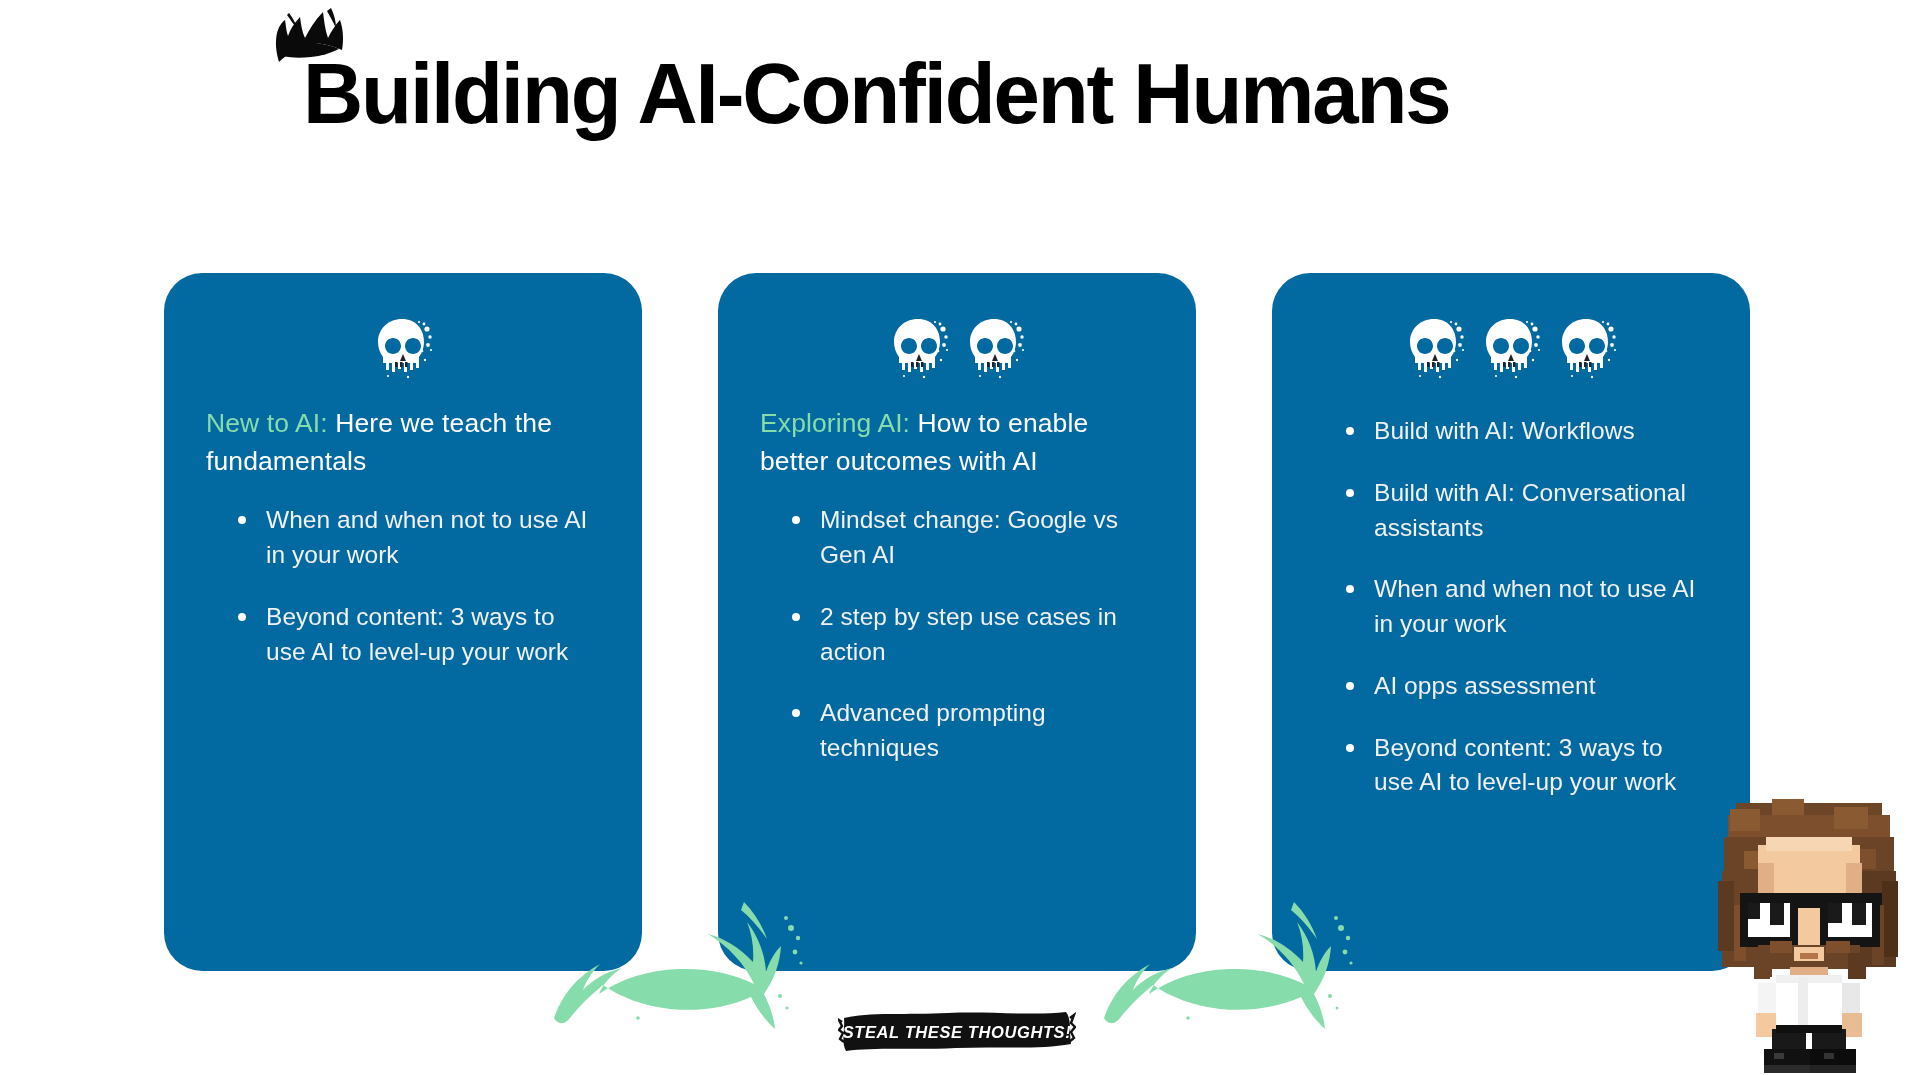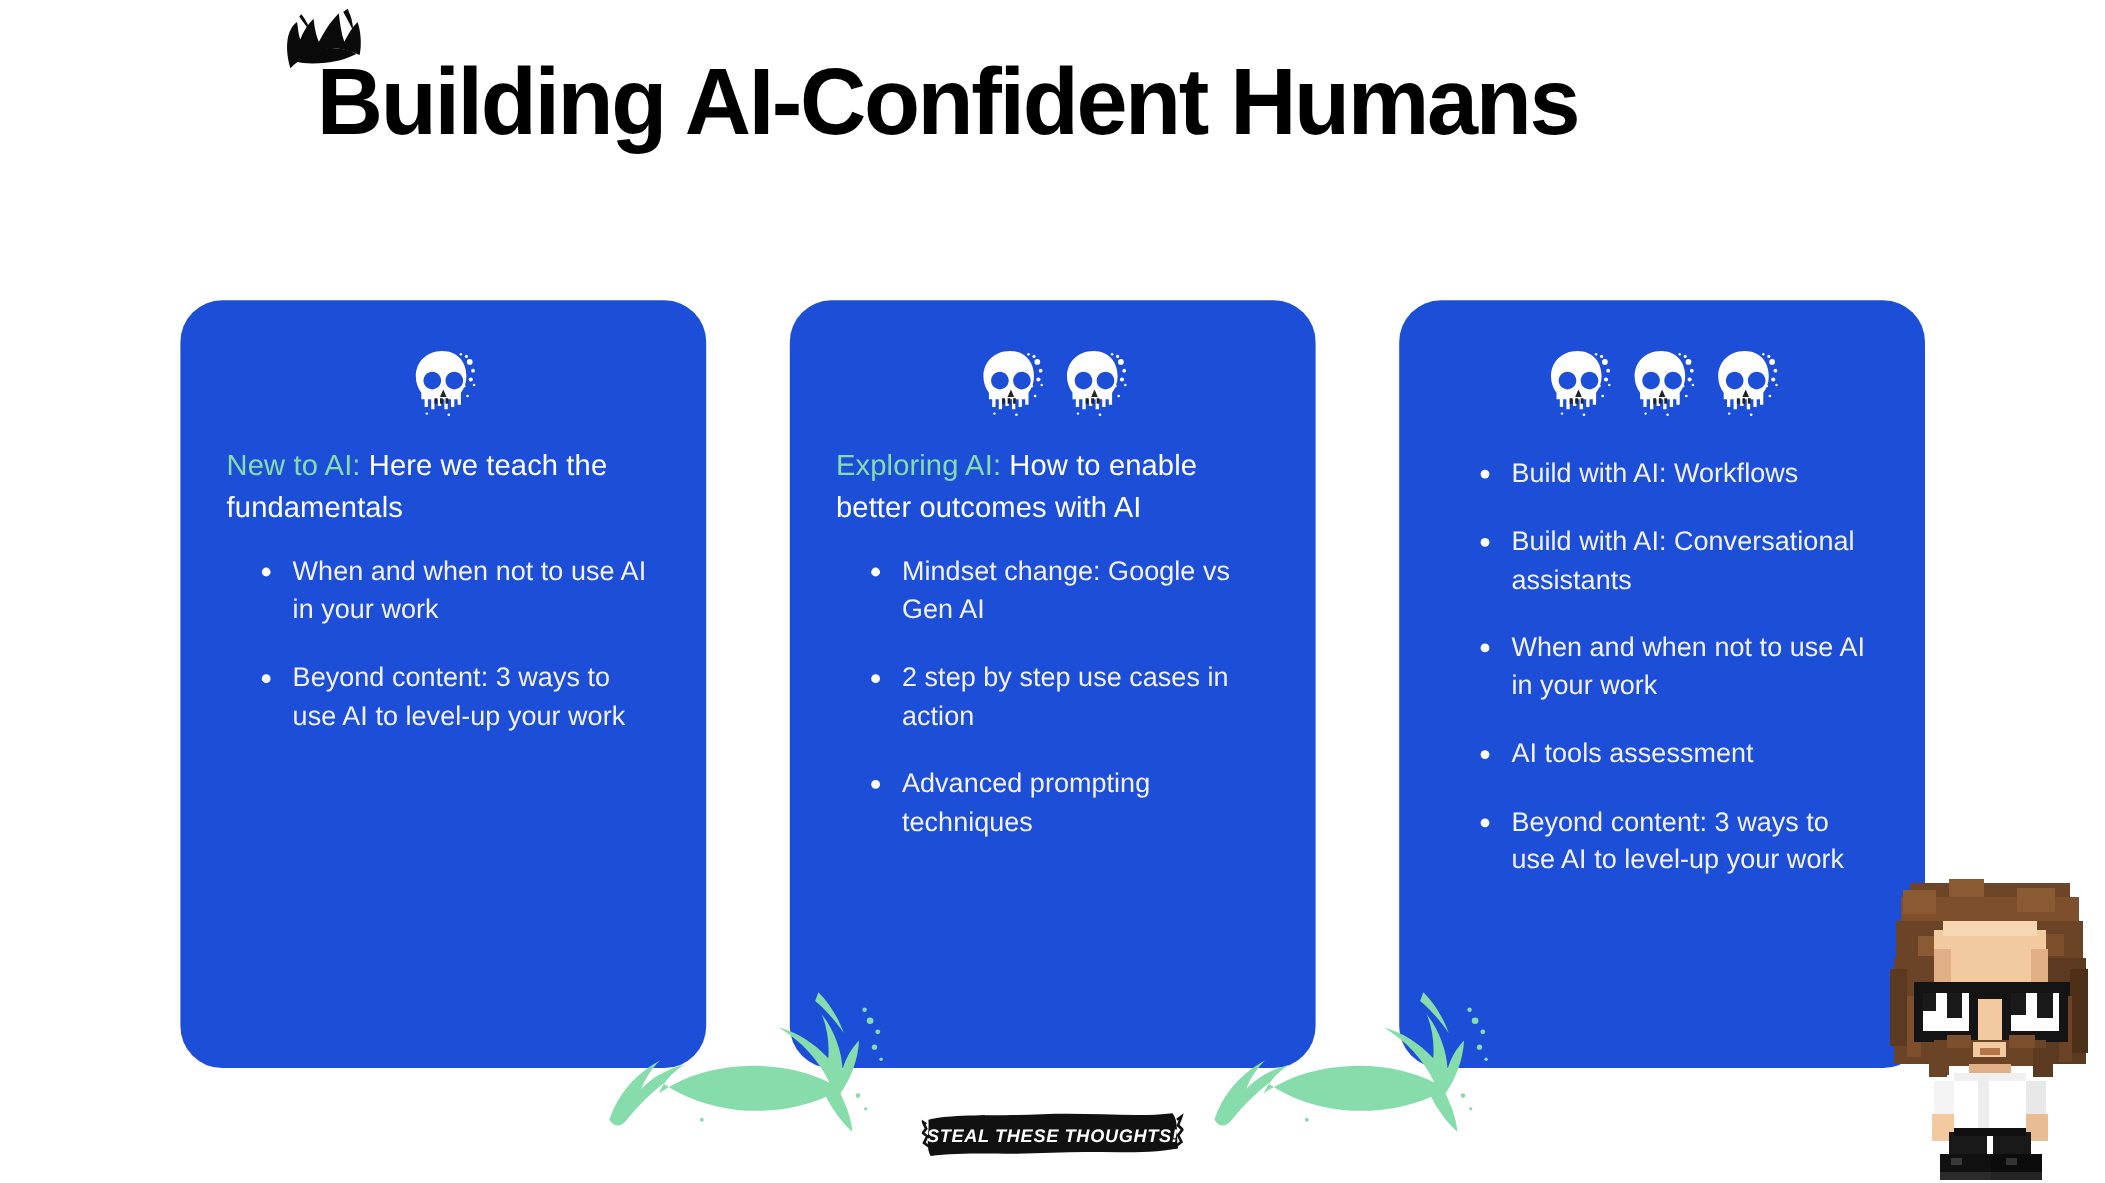--- a/index.html
+++ b/index.html
@@ -7,21 +7,21 @@
   body{
     background:#ffffff;
     font-family:"Liberation Sans", sans-serif;
     position:relative;
     overflow:hidden;
   }
 
   
   .title-wrap{
     position:absolute;
-    left:0; top:48px;
+    left:15px; top:48px;
     width:1759px;
     display:flex;
     justify-content:center;
     align-items:flex-start;
   }
   .title-inner{ position:relative; }
   .page-title{
     font-family:"Liberation Sans", sans-serif;
     font-weight:700;
     font-size:86px;
@@ -46,21 +46,21 @@
     position:absolute;
     left:0; top:273px;
     width:1914px;
     display:flex;
     justify-content:center;
     gap:76px;
   }
   .card{
     width:478px;
     min-height:680px;
-    background:#1d4ed8;
+    background:#0369a1;
     border-radius:38px;
     padding:34px 42px 40px 42px;
     position:relative;
     z-index:2;
   }
   .card.tall{ min-height:698px; }
 
   .skulls{
     display:flex;
     justify-content:center;
@@ -308,21 +308,21 @@
             <circle cx="16" cy="60" r="1.1"></circle>
               <circle cx="36" cy="61" r="1.2"></circle>
           </g>
         </svg>
       </span>
     </div>
     <ul class="bullets">
       <li>Build with AI: Workflows</li>
       <li>Build with AI: Conversational assistants</li>
       <li>When and when not to use AI in your work</li>
-      <li>AI tools assessment</li>
+      <li>AI opps assessment</li>
       <li>Beyond content: 3 ways to use AI to level-up your work</li>
     </ul>
   </div>
 </div>
 
 <span class="arrow arrow-1">
   <svg viewBox="0 0 290 170" width="290" height="170" aria-hidden="true">
     <g fill="#86dcab">
       <path d="M6 150 C14 126 30 108 52 96 C44 104 38 113 35 122 C44 112 58 104 74 100 C63 107 55 116 51 126 C72 111 100 102 131 101 C160 100 186 106 206 116 C196 95 180 78 160 66 C176 70 192 80 205 94 C206 80 204 66 199 54 C210 68 217 86 218 104 C221 94 226 85 233 78 C232 95 226 112 216 126 C222 138 226 150 227 161 C217 152 209 141 203 129 C181 139 152 144 122 141 C96 138 72 129 55 117 C44 126 32 137 22 150 C17 156 11 158 6 150 Z"></path>
       <path d="M196 34 C206 44 214 57 219 71 C212 61 203 50 193 42 Z"></path>

